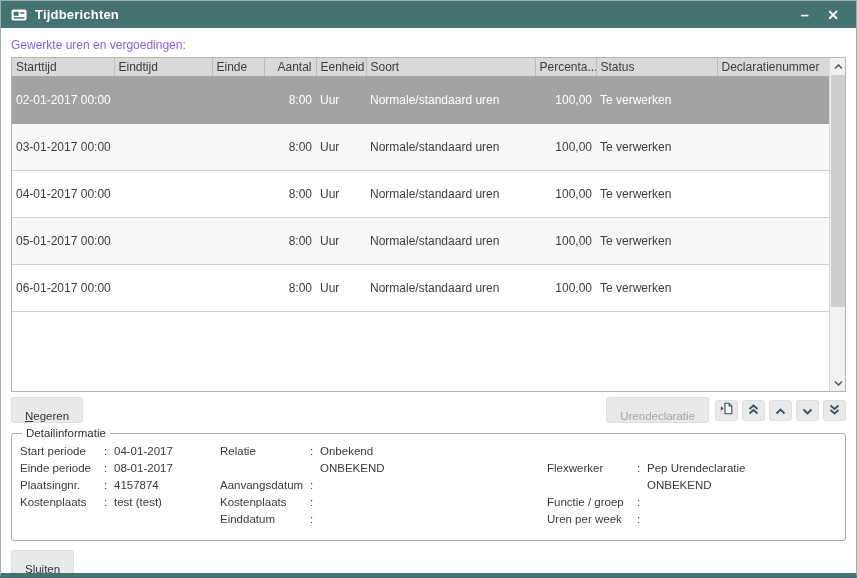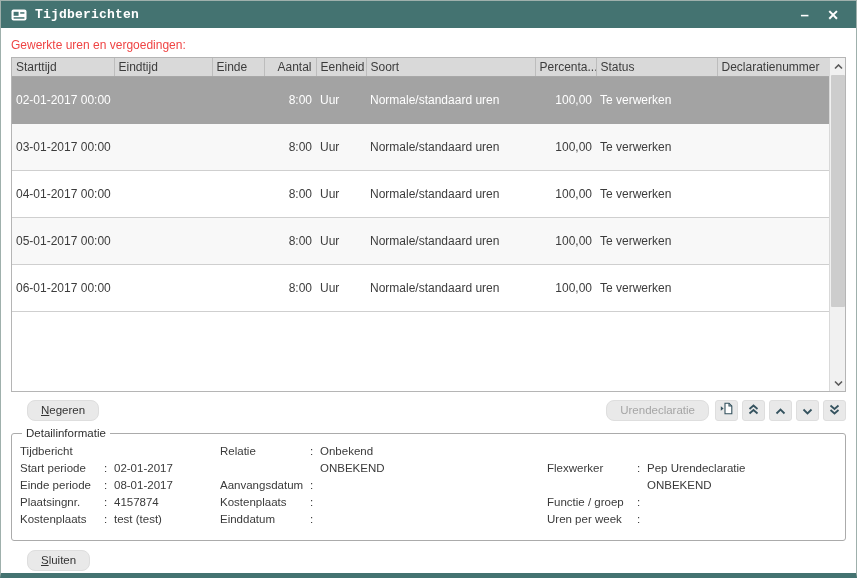--- a/index.html
+++ b/index.html
@@ -11,31 +11,31 @@
     border:1px solid #9fb0ac;border-bottom:5px solid #447371;
     overflow:hidden;
   }
 
   
   .titlebar{
     height:27px;background:#447371;color:#ffffff;
     display:flex;align-items:center;padding:0 10px;
   }
   .title-icon{display:flex;align-items:center;margin-right:8px;}
-  .titlebar .title{font-size:13px;font-weight:bold;letter-spacing:.2px;flex:1;font-family:Liberation Mono, monospace;}
+  .titlebar .title{font-size:13px;font-weight:bold;letter-spacing:.2px;flex:1;}
   .win-btn{
     background:none;border:none;color:#ffffff;font-weight:bold;
     font-size:14px;line-height:1;padding:2px 7px;cursor:pointer;font-family:inherit;
   }
   .win-btn.min{font-size:15px;}
 
   .content{padding:0 10px;}
 
   
-  .grid-label{margin-top:10px;font-size:12px;color:#ef4444;}
+  .grid-label{margin-top:10px;font-size:12px;color:#8b5cf6;}
 
   
   .table-wrap{
     margin-top:5px;height:335px;border:1px solid #b5b5b5;background:#ffffff;
     position:relative;overflow:hidden;
   }
   table.grid{
     border-collapse:collapse;table-layout:fixed;
     width:calc(100% - 16px);font-size:12px;color:#3c3c3c;
   }
@@ -68,23 +68,23 @@
   }
   .sb-btn.up{top:0;} .sb-btn.down{bottom:0;}
   .sb-thumb{
     position:absolute;left:1px;top:17px;width:14px;height:232px;
     background:#cdcdcd;border-radius:1px;cursor:pointer;
   }
 
   
   .action-row{margin-top:7px;display:flex;align-items:center;height:22px;}
   .btn{
-    background:#e9e9e9;border:1px solid #dedede;border-radius:8px;
+    background:#e9e9e9;border:1px solid #dedede;border-radius:3px;
     font-family:inherit;font-size:11.5px;color:#333333;
-    padding:3px 13px;height:21px;line-height:13px;cursor:pointer;margin-left:16px;
+    padding:12px 13px;height:21px;line-height:13px;cursor:pointer;
   }
   .btn.disabled{color:#a5a5a5;cursor:default;}
   .spacer{flex:1;}
   .icon-btn{
     background:#e9e9e9;border:1px solid #dedede;border-radius:3px;
     width:23px;height:21px;display:flex;align-items:center;justify-content:center;
     margin-left:4px;cursor:pointer;padding:0;
   }
   .icon-btn.doc{margin-left:6px;}
 
@@ -279,28 +279,23 @@
           </svg>
         </span>
       </button>
     </div>
 
     <fieldset class="details">
       <legend>Detailinformatie</legend>
       <div class="detail-cols" id="detail-cols">
           <div class="detail-col c0">
             <div class="detail-row">
-              <span class="d-label">Tijdbericht</span>
-              <span class="d-sep"></span>
-              <span class="d-value"></span>
-            </div>
-            <div class="detail-row">
               <span class="d-label">Start periode</span>
               <span class="d-sep">:</span>
-              <span class="d-value">02-01-2017</span>
+              <span class="d-value">04-01-2017</span>
             </div>
             <div class="detail-row">
               <span class="d-label">Einde periode</span>
               <span class="d-sep">:</span>
               <span class="d-value">08-01-2017</span>
             </div>
             <div class="detail-row">
               <span class="d-label">Plaatsingnr.</span>
               <span class="d-sep">:</span>
               <span class="d-value">4157874</span>

